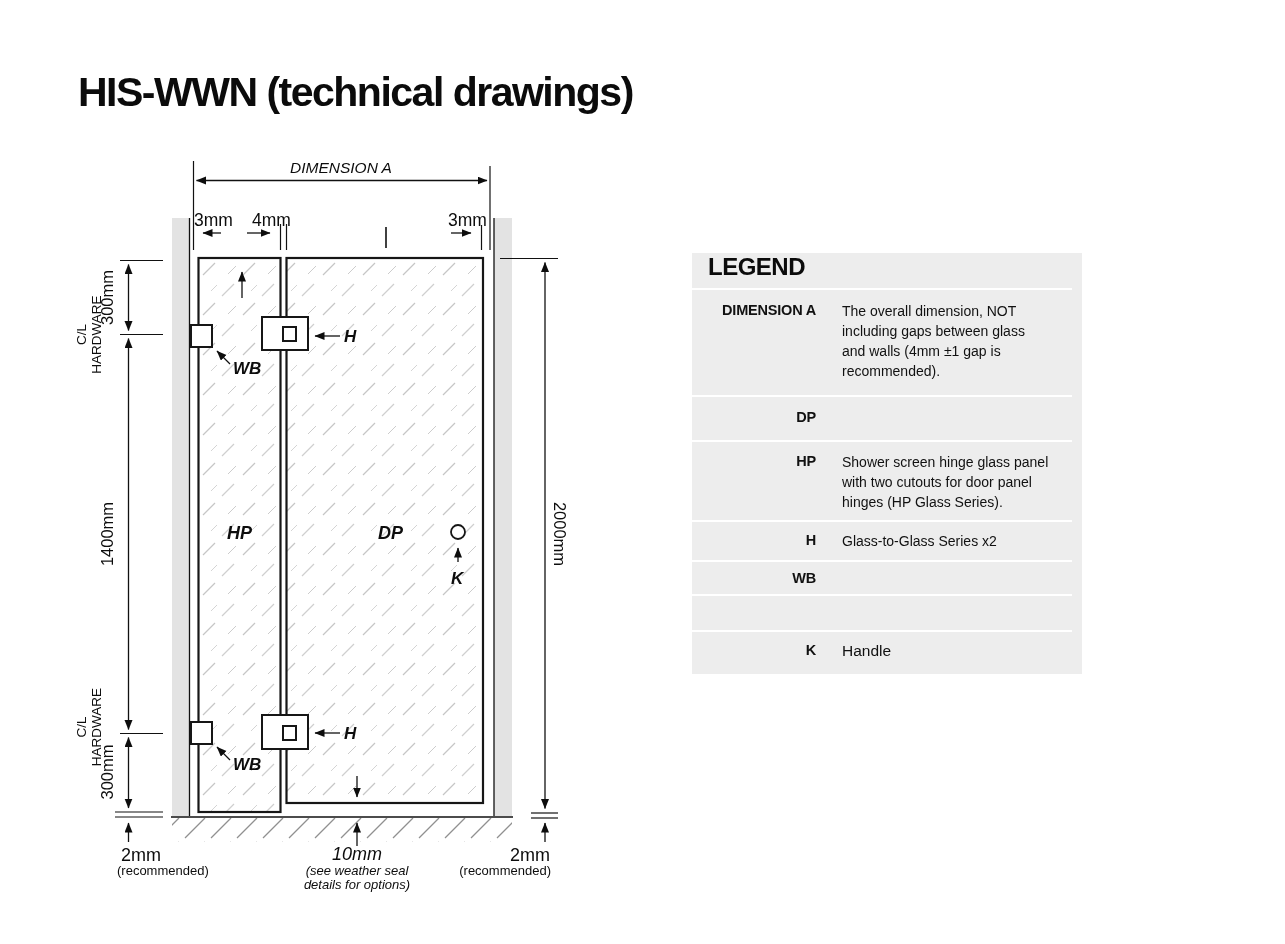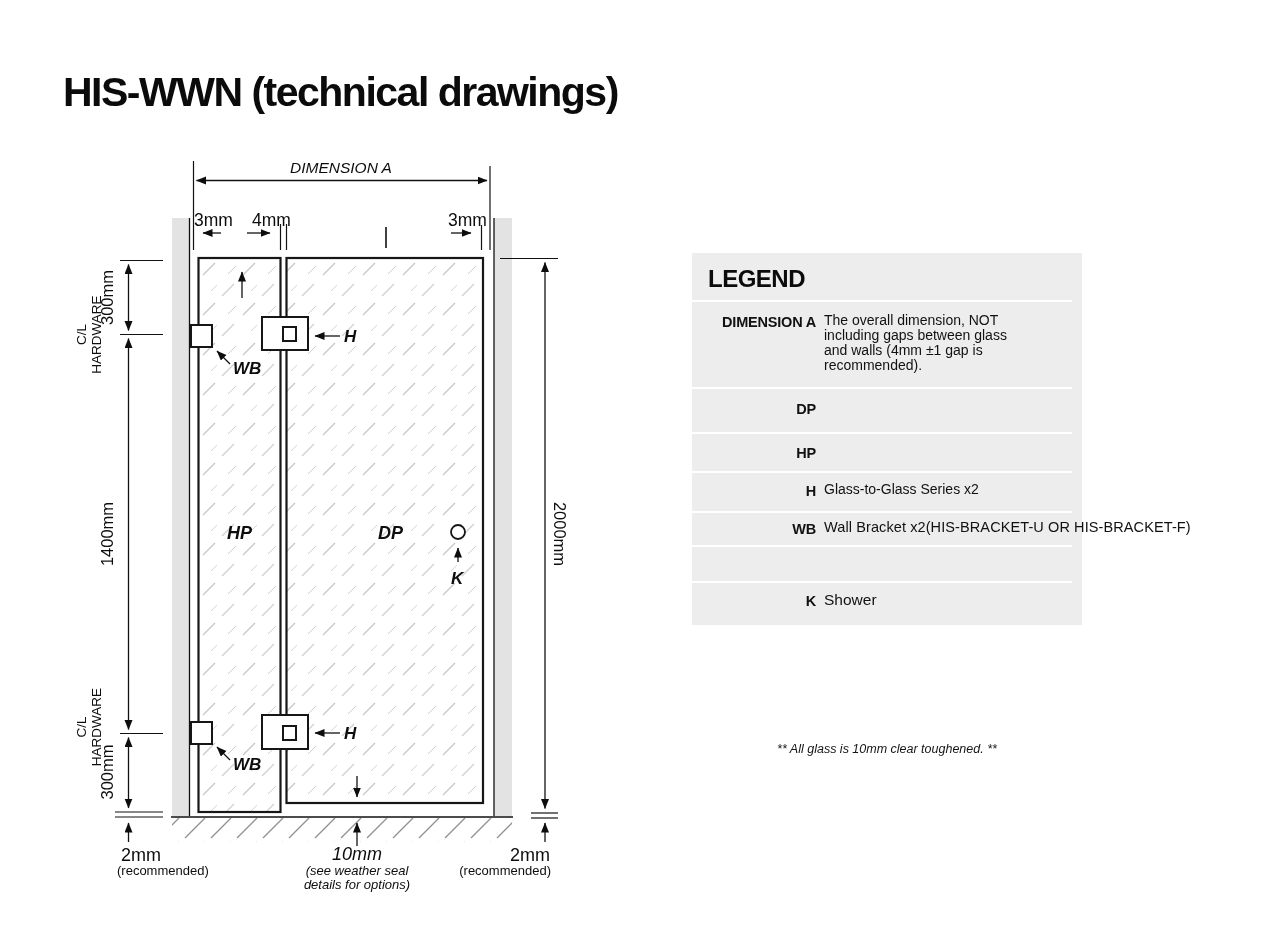--- a/index.html
+++ b/index.html
@@ -1,18 +1,18 @@
 <!DOCTYPE html>
 <html><head>
 <meta charset="utf-8">
 <style>
   html,body{margin:0;padding:0;background:#fff;}
   .page{position:relative;width:1285px;height:944px;background:#fff;overflow:hidden;
         font-family:"Liberation Sans",sans-serif;color:#111;}
-  .title{position:absolute;left:63px;top:72px;margin:0;font-size:41px;font-weight:700;
+  .title{position:absolute;left:78px;top:72px;margin:0;font-size:41px;font-weight:700;
          letter-spacing:-1.5px;color:#0b0b0b;line-height:1;}
   svg.drawing{position:absolute;left:0;top:0;}
 
   
   .ln{stroke:#111;stroke-width:1.2;fill:none;}
   .ln13{stroke:#111;stroke-width:1.3;fill:none;}
   .ln16{stroke:#111;stroke-width:1.6;fill:none;}
   .panel{fill:url(#glass);stroke:#161616;stroke-width:2.2;}
   .fitting{fill:#fff;stroke:#161616;stroke-width:2;}
   .wall{stroke:none;}
@@ -23,25 +23,25 @@
   .v16{font-size:16.5px;}
   .v13{font-size:13.5px;}
   .lbl{font-size:18px;font-weight:700;font-style:italic;}
   .lbl2{font-size:17px;font-weight:700;font-style:italic;}
   .dima{font-size:15.5px;font-style:italic;}
   .it13{font-size:13px;font-style:italic;}
   .it18{font-size:18px;font-style:italic;}
 
   
   .legend{position:absolute;left:692px;top:253px;width:390px;background:#ededed;box-sizing:border-box;}
-  .legend h2{margin:0;padding:12px 0 7px 16px;font-size:24px;font-weight:700;letter-spacing:-0.5px;color:#0b0b0b;}
+  .legend h2{margin:0;padding:0 0 7px 16px;font-size:24px;font-weight:700;letter-spacing:-0.5px;color:#0b0b0b;}
   .sep{height:2px;background:#fff;margin-right:10px;}
   .lrow{display:flex;align-items:flex-start;}
   .term{width:124px;flex:none;text-align:right;font-weight:700;font-size:14.5px;line-height:19.5px;letter-spacing:-0.2px;}
-  .desc{margin-left:8px;font-size:14px;line-height:15px;white-space:pre;}
+  .desc{margin-left:26px;font-size:14px;line-height:20px;white-space:pre;}
   .r1{padding:11px 0 14px;}
   .r2{padding:11px 0 12px;}
   .r3{padding:10px 0 8px;}
   .r4{padding:9px 0 9px;}
   .r5{padding:7px 0 6px;}
   .r5 .desc{font-size:14.5px;letter-spacing:0.1px;white-space:nowrap;}
   .r6{height:34px;}
   .r7{padding:9px 0 13px;}
   .r7 .desc{font-size:15.5px;}
   .footnote{position:absolute;left:692px;top:742px;width:390px;text-align:center;
@@ -189,42 +189,43 @@
     </div>
     <div class="sep"></div>
 
     <div class="lrow r2">
       <div class="term">DP</div>
     </div>
     <div class="sep"></div>
 
     <div class="lrow r3">
       <div class="term">HP</div>
+      <div class="desc">Shower screen hinge glass panel
+with two cutouts for door panel
+hinges (HP Glass Series).</div>
     </div>
     <div class="sep"></div>
 
     <div class="lrow r4">
       <div class="term">H</div>
       <div class="desc">Glass-to-Glass Series x2</div>
     </div>
     <div class="sep"></div>
 
     <div class="lrow r5">
       <div class="term">WB</div>
-      <div class="desc">Wall Bracket x2(HIS-BRACKET-U OR HIS-BRACKET-F)</div>
     </div>
     <div class="sep"></div>
 
     <div class="lrow r6">
       <div class="term"></div>
       <div class="desc"></div>
     </div>
     <div class="sep"></div>
 
     <div class="lrow r7">
       <div class="term">K</div>
-      <div class="desc">Shower</div>
+      <div class="desc">Handle</div>
     </div>
   </section>
 
-  <div class="footnote">** All glass is 10mm clear toughened. **</div>
 
 </div>
 
 </body></html>

